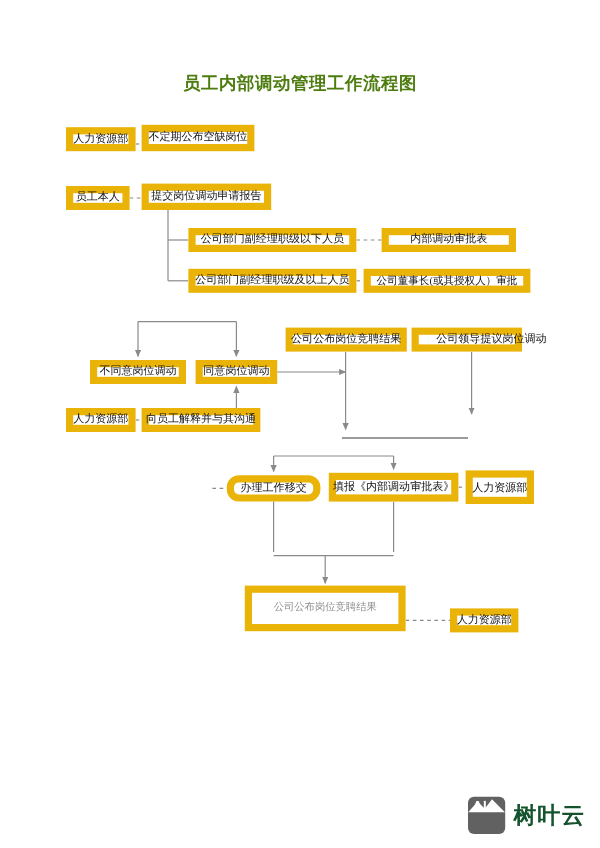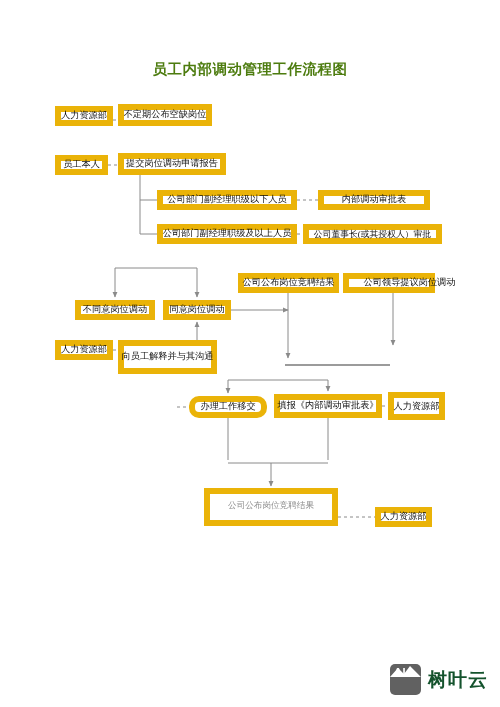--- a/index.html
+++ b/index.html
@@ -197,21 +197,21 @@
   </div>
 
   <div class="node" style="left:163px; top:300px; width:68px; height:20px;">
     <span>同意岗位调动</span>
   </div>
 
   <div class="node" style="left:55px; top:340px; width:58px; height:20px;">
     <span>人力资源部</span>
   </div>
 
-  <div class="node" style="left:118px; top:340px; width:99px; height:34px;">
+  <div class="node" style="left:118px; top:340px; width:99px; height:20px;">
     <span>向员工解释并与其沟通</span>
   </div>
 
 
   <div class="node" style="left:189px; top:396px; width:78px; height:22px;border-radius:10px;">
     <span>办理工作移交</span>
   </div>
 
   <div class="node" style="left:274px; top:394px; width:108px; height:24px;">
     <span>填报《内部调动审批表》</span>

